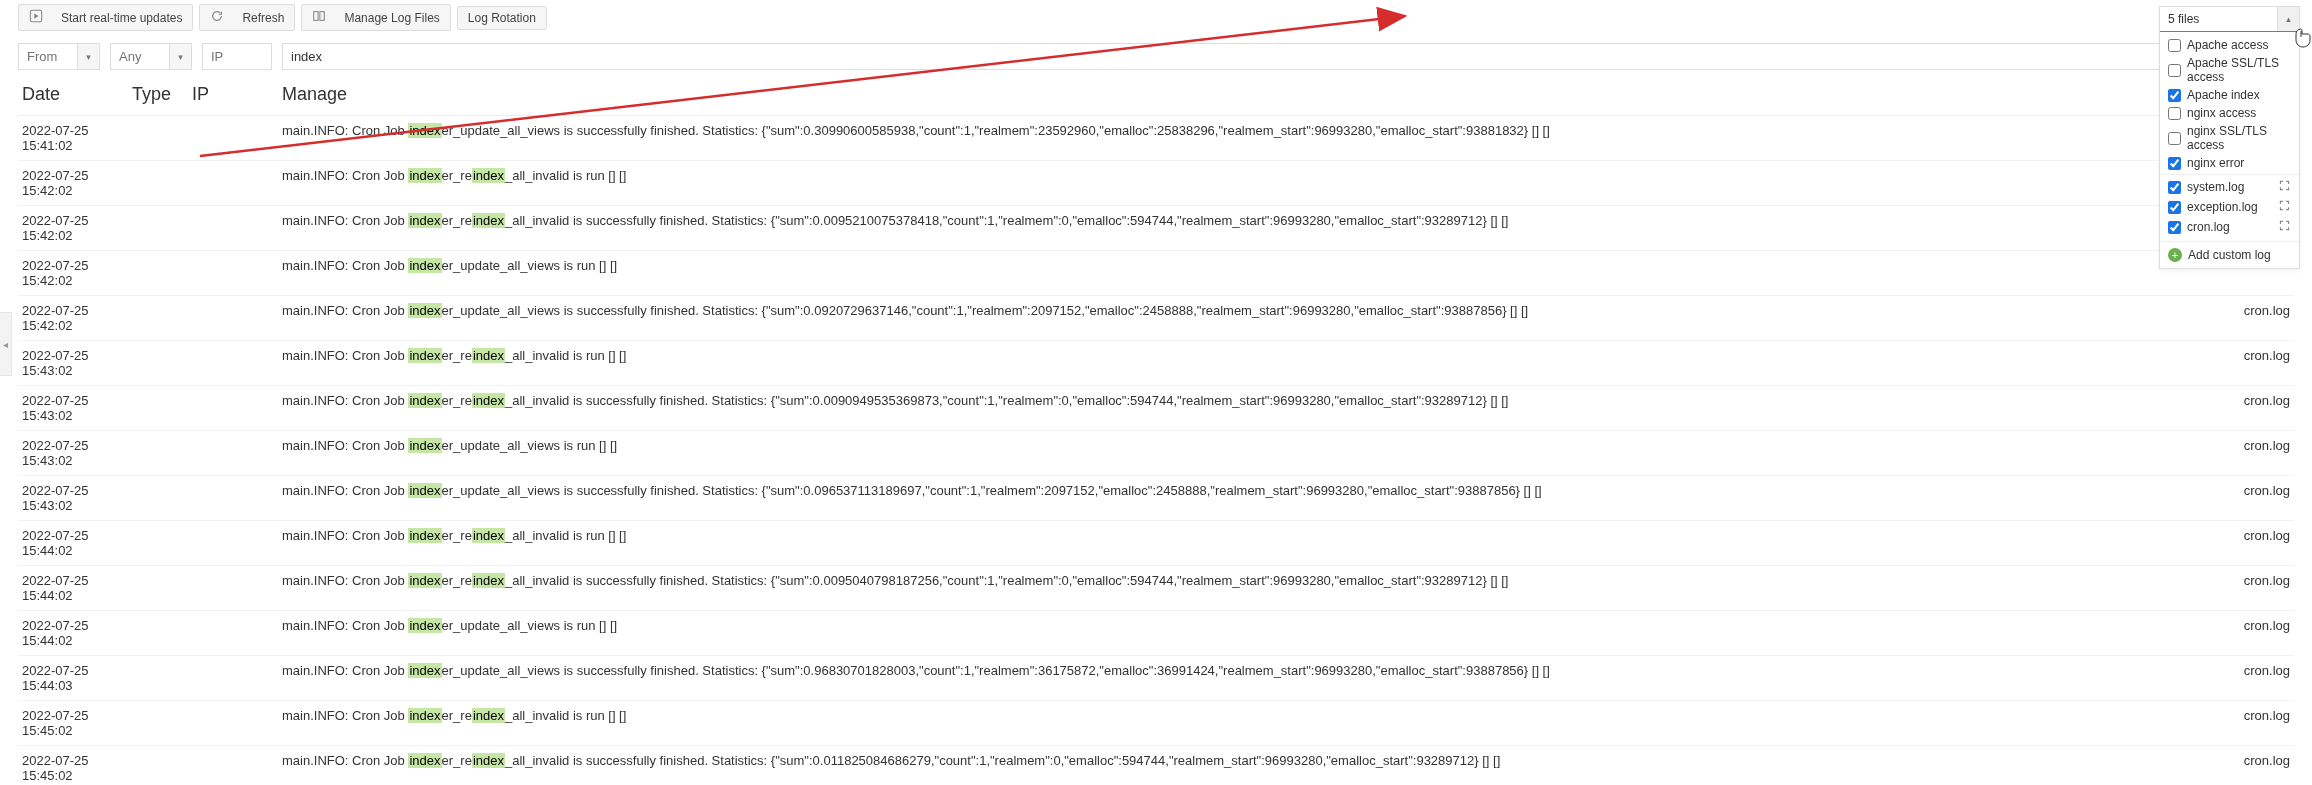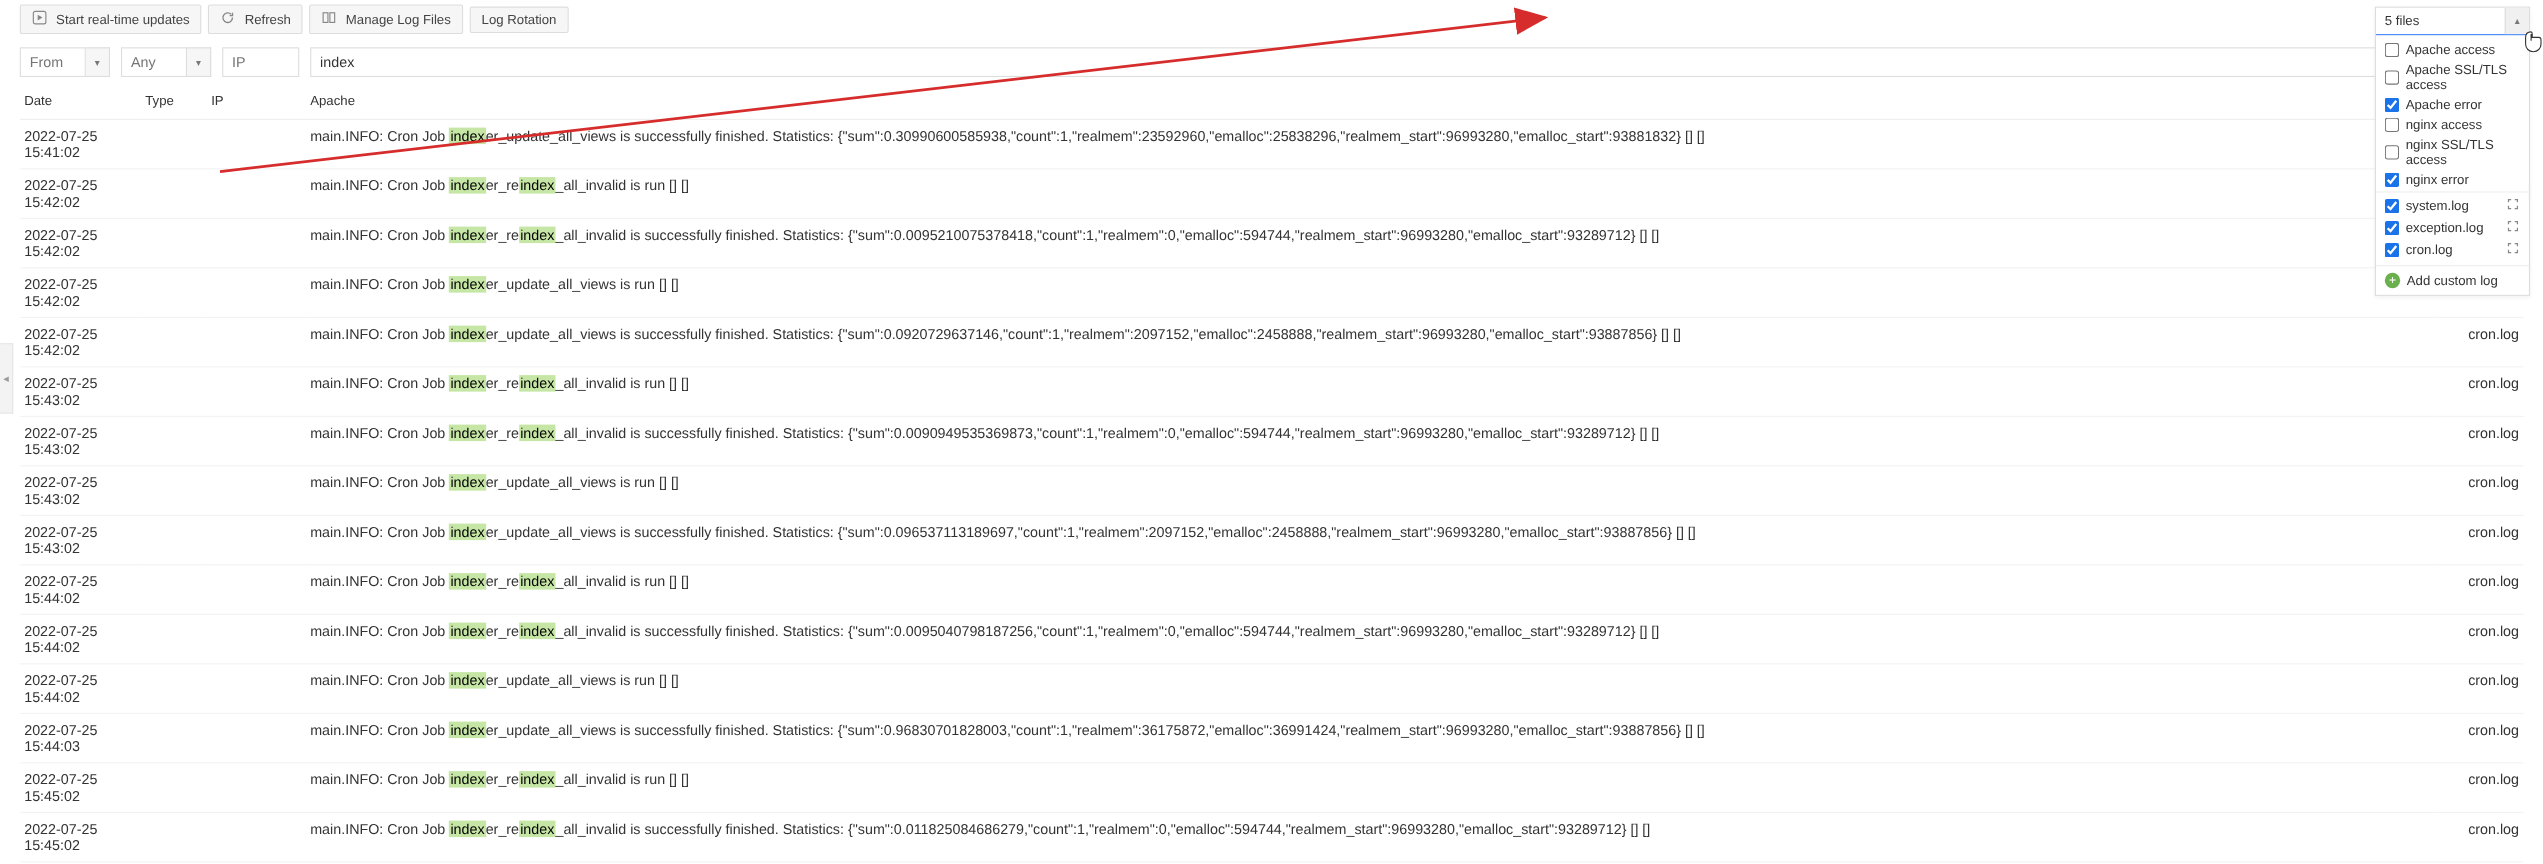--- a/index.html
+++ b/index.html
@@ -3,21 +3,21 @@
 <meta charset="utf-8">
 <style>
   * { box-sizing: border-box; margin: 0; padding: 0; }
   body { font-family: Arial, Helvetica, sans-serif; font-size: 13px; color: #333; background: #fff; position: relative; }
   
   .toolbar {
     display: flex; gap: 6px; padding: 4px 18px 10px 18px; align-items: center;
   }
   .btn {
     border: 1px solid #ddd; background: #f6f6f6; padding: 4px 10px; font-size: 12px;
-    color: #444; cursor: pointer; display: inline-flex; align-items: center; gap: 8px;
+    color: #444; cursor: pointer; display: inline-flex; align-items: center; gap: 18px;
     border-radius: 2px;
   }
   .btn svg, .btn .ico { width: 14px; height: 14px; }
   
   .filters {
     display: flex; gap: 10px; padding: 2px 18px 8px 18px; align-items: center;
   }
   .field-split { display:flex; }
   .field {
     border: 1px solid #ddd; background: #fff; padding: 5px 8px; font-size: 13px;
@@ -31,21 +31,21 @@
   }
   #from-field { width:57px; }
   #any-field { width:40px;align-items:flex-end; }
   #ip-field { width:70px; }
   #search-field { flex: 1; }
   #search-field input { color:#333; }
   
   .table-wrap { padding: 0 18px; }
   table { width:100%; border-collapse: collapse; }
   thead th {
-    text-align:left; font-weight:normal; color:#333; font-size:12px;
+    text-align:left; font-weight:normal; color:#333; font-size:18px;
     padding: 6px 4px 10px 4px; border-bottom:1px solid #eee;
   }
   tbody td {
     padding: 7px 4px; border-bottom:1px solid #f2f2f2; font-size:13px; color:#333;
     vertical-align: top;
   }
   .col-date { width: 110px; }
   .col-type { width: 60px; }
   .col-ip { width: 90px; }
   .col-file { width: 80px; text-align:right; color:#333; }
@@ -160,21 +160,21 @@
   </div>
 </div>
 
 <div class="table-wrap">
 <table>
   <thead>
     <tr>
       <th class="col-date">Date</th>
       <th class="col-type">Type</th>
       <th class="col-ip">IP</th>
-      <th>Apache</th>
+      <th>Manage</th>
       <th class="col-file"></th>
     </tr>
   </thead>
   <tbody id="log-body">
         <tr>
           <td class="col-date">2022-07-25 15:41:02</td>
           <td class="col-type"></td>
           <td class="col-ip"></td>
           <td>main.INFO: Cron Job <mark>index</mark>er_update_all_views is successfully finished. Statistics: {"sum":0.30990600585938,"count":1,"realmem":23592960,"emalloc":25838296,"realmem_start":96993280,"emalloc_start":93881832} [] []</td>
           <td class="col-file"></td>
@@ -297,21 +297,21 @@
       <label class="file-item">
         <input type="checkbox" style="">
         <span>Apache access</span>
       </label>
       <label class="file-item">
         <input type="checkbox" style="">
         <span>Apache SSL/TLS access</span>
       </label>
       <label class="file-item">
         <input type="checkbox" checked="" style="">
-        <span>Apache error</span>
+        <span>Apache index</span>
       </label>
       <label class="file-item">
         <input type="checkbox" style="">
         <span>nginx access</span>
       </label>
       <label class="file-item">
         <input type="checkbox" style="">
         <span>nginx SSL/TLS access</span>
       </label>
       <label class="file-item">

